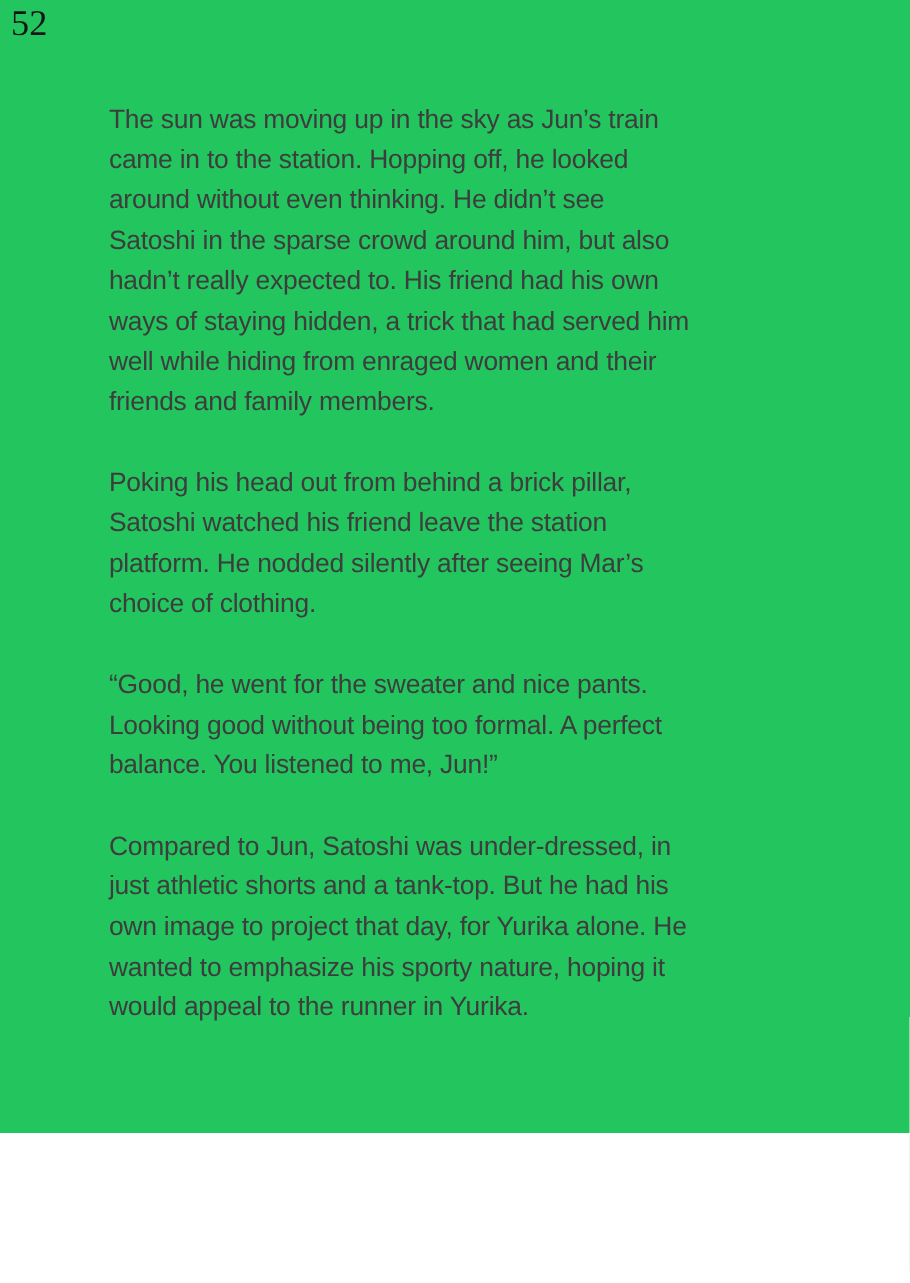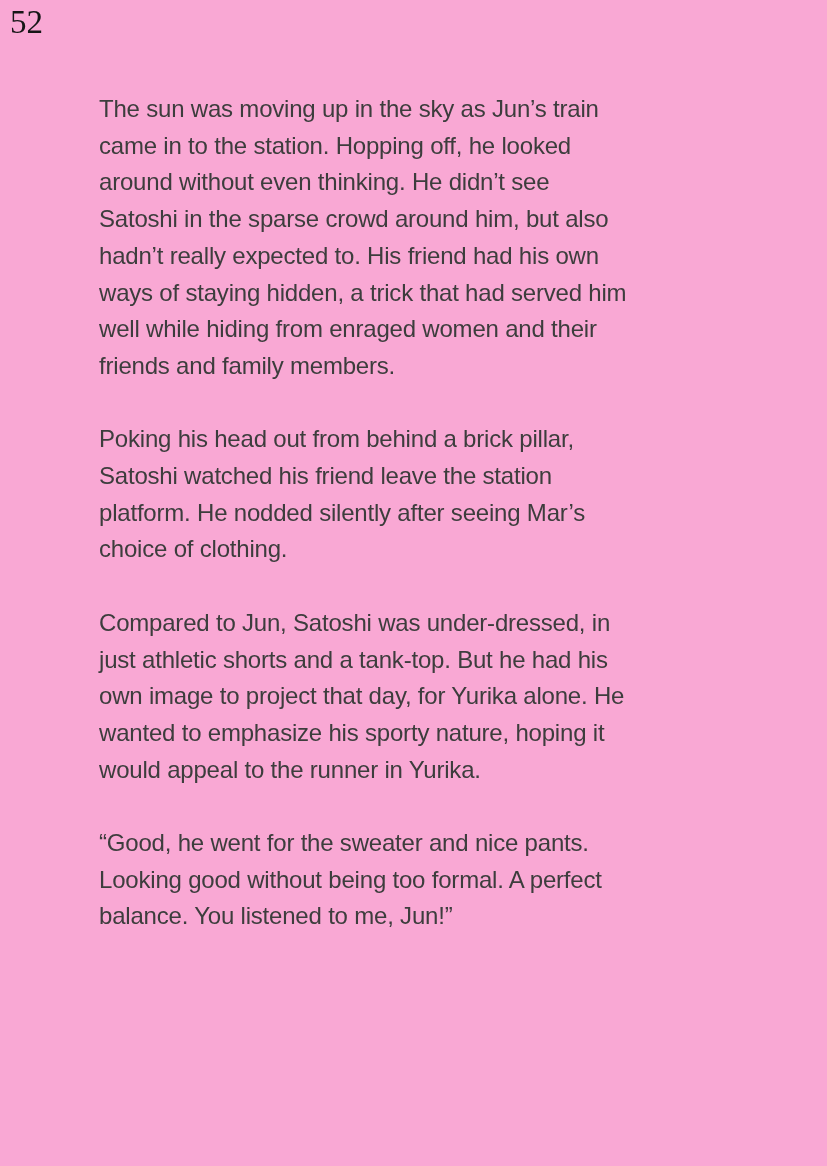--- a/index.html
+++ b/index.html
@@ -6,22 +6,22 @@
     html, body {
       width: 827px;
       height: 1166px;
       background: #ffffff;
       overflow: hidden;
       font-family: "Liberation Sans", sans-serif;
     }
     .page {
       position: relative;
       width: 827px;
-      height: 1166px;
-      background: #f9a8d4;
+      height: 1030px;
+      background: #22c55e;
     }
     .page-number {
       position: absolute;
       left: 10px;
       top: 6px;
       font-family: "Liberation Serif", "DejaVu Serif", serif;
       font-size: 33px;
       line-height: 1;
       color: #161616;
     }
@@ -55,22 +55,22 @@
 around without even thinking. He didn’t see
 Satoshi in the sparse crowd around him, but also
 hadn’t really expected to. His friend had his own
 ways of staying hidden, a trick that had served him
 well while hiding from enraged women and their
 friends and family members.</p>
     <p>Poking his head out from behind a brick pillar,
 Satoshi watched his friend leave the station
 platform. He nodded silently after seeing Mar’s
 choice of clothing.</p>
+    <p>“Good, he went for the sweater and nice pants.
+Looking good without being too formal. A perfect
+balance. You listened to me, Jun!”</p>
     <p>Compared to Jun, Satoshi was under-dressed, in
 just athletic shorts and a tank-top. But he had his
 own image to project that day, for Yurika alone. He
 wanted to emphasize his sporty nature, hoping it
 would appeal to the runner in Yurika.</p>
-    <p>“Good, he went for the sweater and nice pants.
-Looking good without being too formal. A perfect
-balance. You listened to me, Jun!”</p>
   </div>
 </div>
 
 </body></html>

